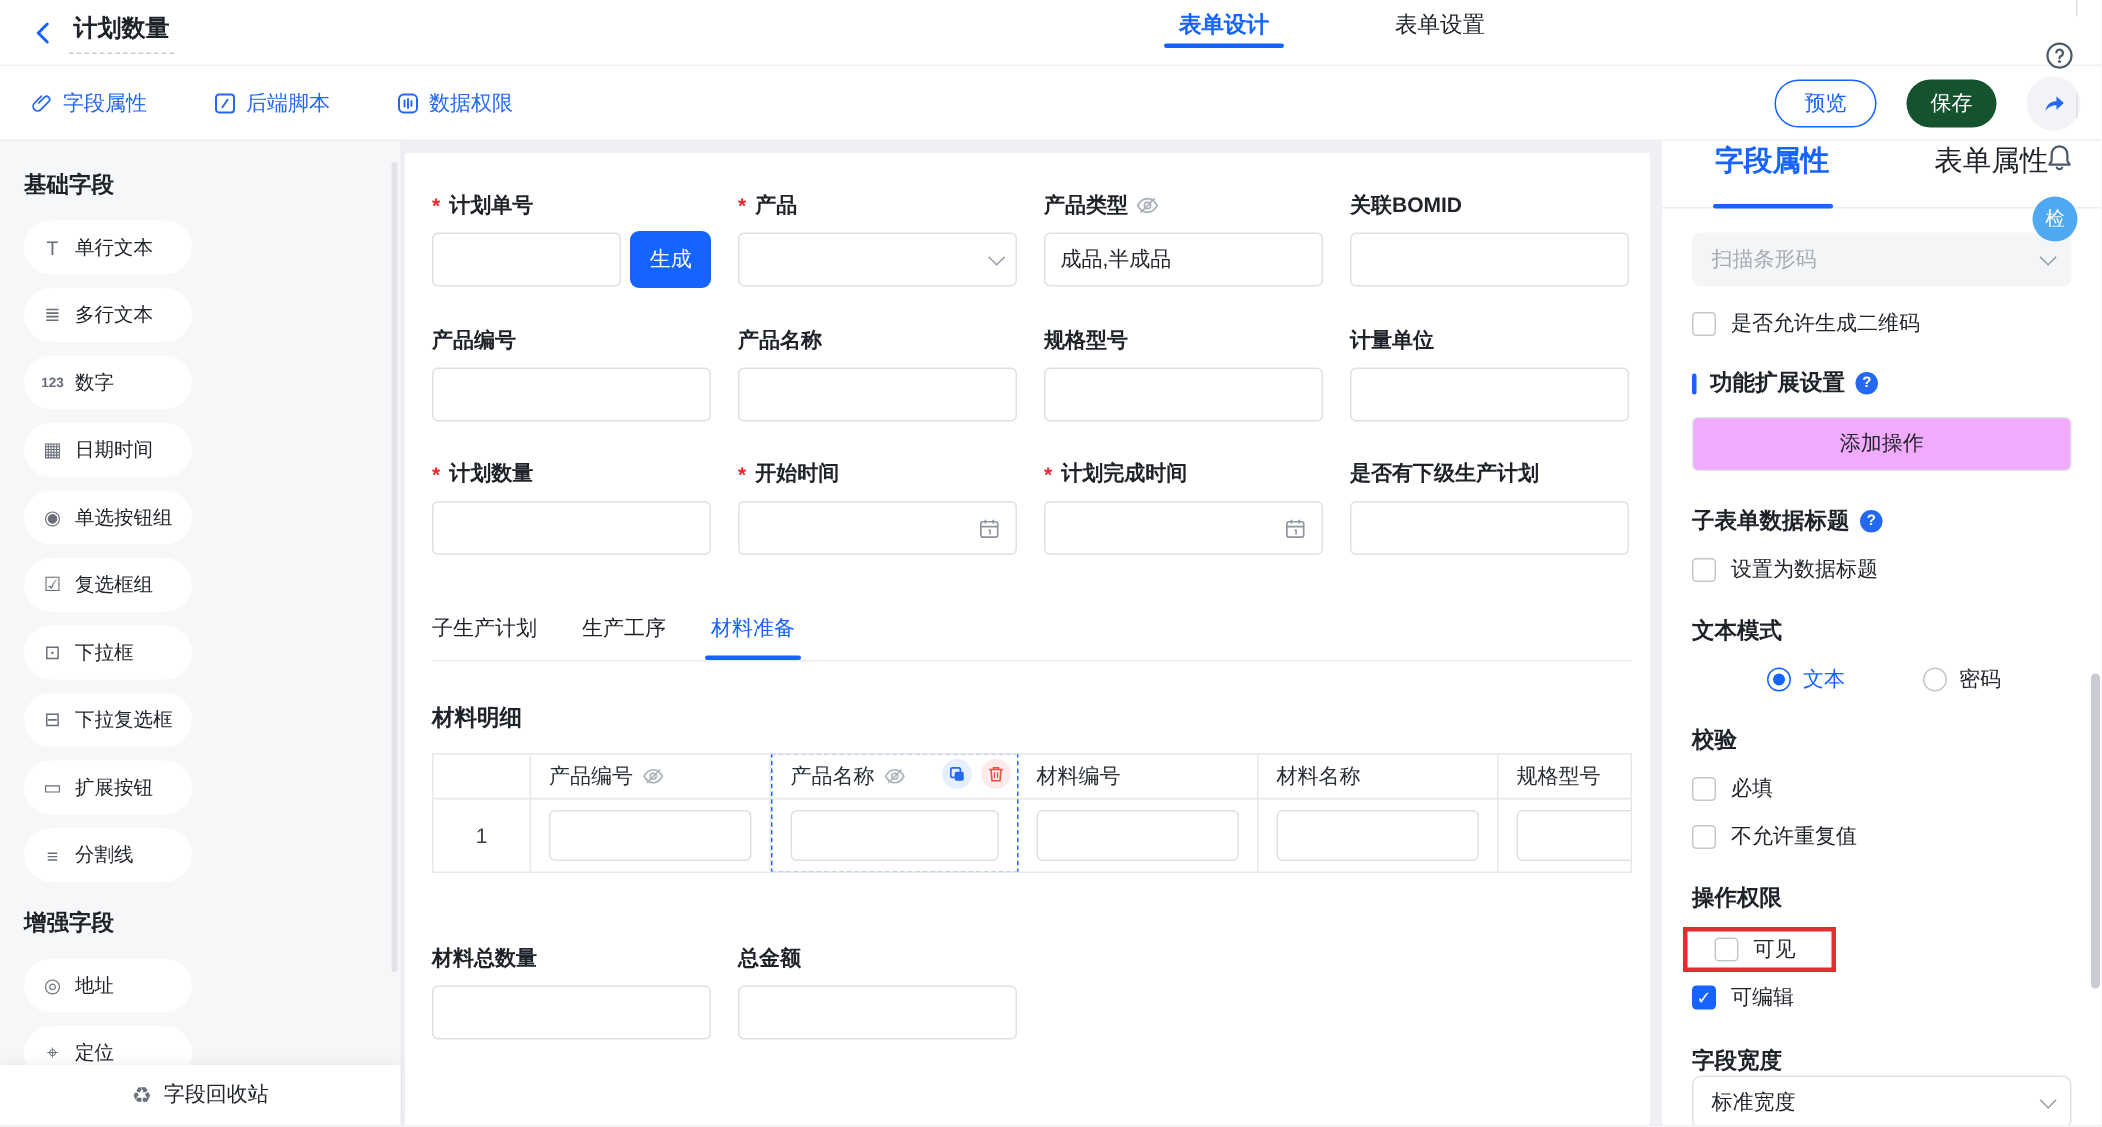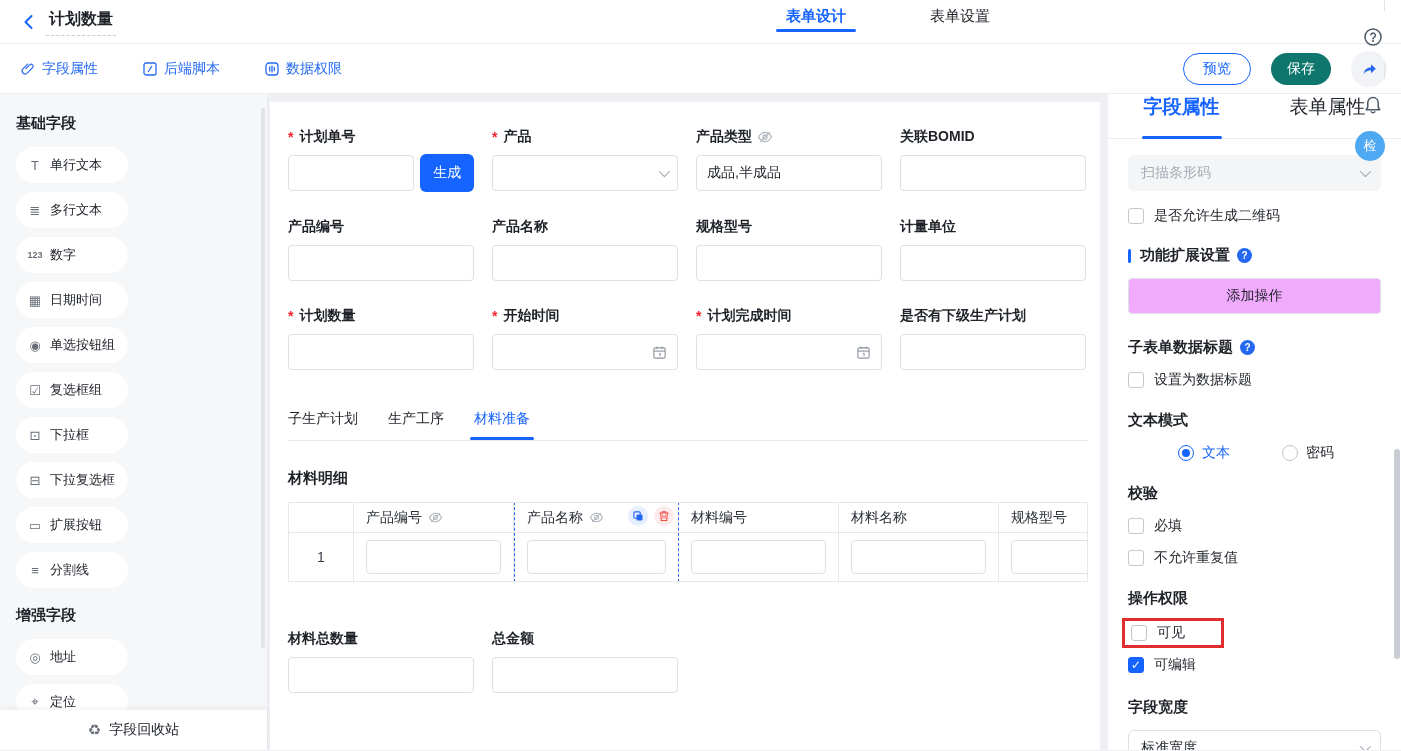--- a/index.html
+++ b/index.html
@@ -19,21 +19,21 @@
   .btn-green { height:30px; padding:0 18px; background:#52c18a; color:#fff; border-radius:16px; display:flex; align-items:center; font-size:14px; cursor:pointer; }
   .vdiv { width:1px; height:16px; background:#e0e2e6; }
   .hicon { width:24px; height:24px; display:flex; align-items:center; justify-content:center; cursor:pointer; }
   .avatar { width:30px; height:30px; border-radius:50%; background:#4fa8f2; color:#fff; font-size:13px; display:flex; align-items:center; justify-content:center; cursor:pointer; }
 
   
   .toolbar { height:50px; background:#fff; display:flex; align-items:center; padding:0 14px 0 20px; border-bottom:1px solid #eceef1; z-index:4; position:relative; }
   .tool-link { display:flex; align-items:center; gap:6px; color:#2468f2; margin-right:44px; cursor:pointer; font-size:14px; }
   .toolbar-right { margin-left:auto; display:flex; align-items:center; gap:20px; }
   .btn-outline { height:32px; min-width:68px; padding:0 18px; border:1px solid #1664ff; color:#1664ff; background:#fff; border-radius:16px; display:flex; align-items:center; justify-content:center; cursor:pointer; }
-  .btn-primary { height:32px; min-width:54px; padding:0 16px; background:#0f766e; color:#fff; border-radius:16px; display:flex; align-items:center; justify-content:center; cursor:pointer; }
+  .btn-primary { height:32px; min-width:54px; padding:0 16px; background:#14532d; color:#fff; border-radius:16px; display:flex; align-items:center; justify-content:center; cursor:pointer; }
   .share-circle { width:36px; height:36px; border-radius:50%; background:#f1f3f6; display:flex; align-items:center; justify-content:center; cursor:pointer; }
 
   
   .content { display:flex; height:656px; background:#eef0f3; }
 
   
   .sidebar { position:relative; width:268px; background:#f6f7f9; height:100%; flex:none; border-right:1px solid #e9ebee; }
   .sidebar-scroll { height:616px; overflow:hidden; padding:16px 14px 0 16px; }
   .sec-title { font-size:15px; font-weight:700; margin:4px 0 14px; }
   .fgrid { display:flex; flex-wrap:wrap; gap:9px 14px; margin-bottom:18px; }
@@ -100,21 +100,21 @@
   .p-head { font-weight:700; font-size:15px; display:flex; align-items:center; gap:7px; }
   .p-head.barred::before { content:""; width:3px; height:14px; background:#1664ff; border-radius:2px; margin-right:2px; }
   .qmark { width:15px; height:15px; border-radius:50%; background:#2468f2; color:#fff; font-size:10px; font-weight:700; display:flex; align-items:center; justify-content:center; cursor:pointer; }
   .btn-add { height:36px; border:1px solid #dde0e4; border-radius:4px; background:#f0abfc; display:flex; align-items:center; justify-content:center; cursor:pointer; font-size:14px; }
   .radios { display:flex; gap:52px; padding-left:50px; }
   .radiorow { display:flex; align-items:center; gap:8px; cursor:pointer; }
   .radio { width:16px; height:16px; border-radius:50%; border:1.5px solid #c3c7ce; background:#fff; position:relative; flex:none; }
   .radio.on { border-color:#1664ff; }
   .radio.on::after { content:""; position:absolute; left:50%; top:50%; width:8px; height:8px; margin:-4px 0 0 -4px; border-radius:50%; background:#1664ff; }
   .radiorow.on span { color:#1664ff; }
-  .annot { border:3px solid #e12d2d; padding:3px 6px; width:102px; margin-left:-6px; }
+  .annot { border:3px solid #e12d2d; padding:3px 18px; width:102px; margin-left:-6px; }
   .p-scrollthumb { position:absolute; right:1px; top:355px; width:6px; height:210px; background:#c9ccd2; border-radius:3px; }
   svg { display:block; }
 </style>
 </head>
 <body>
 
 <div class="topbar">
   <div class="back">
     <svg width="18" height="18" viewBox="0 0 18 18">
         <path d="M11.5 3 L5.5 9 L11.5 15" fill="none" stroke="#1664ff" stroke-width="2" stroke-linecap="round" stroke-linejoin="round"></path>
@@ -559,21 +559,21 @@
         <div class="ckrow">
           <span class="ckbox"></span>
           <span>可见</span>
         </div>
       </div>
       <div class="ckrow" style="margin:8px 0 24px;">
         <span class="ckbox checked">✓</span>
         <span>可编辑</span>
       </div>
 
-      <div class="p-head" style="margin-bottom:13px;">字段宽度</div>
+      <div class="p-head" style="">字段宽度</div>
       <div class="p-select normal">
         <span>标准宽度</span>
           <span class="chev"></span>
       </div>
     </div>
     <div class="p-scrollthumb"></div>
   </div>
 
 </div>
 

